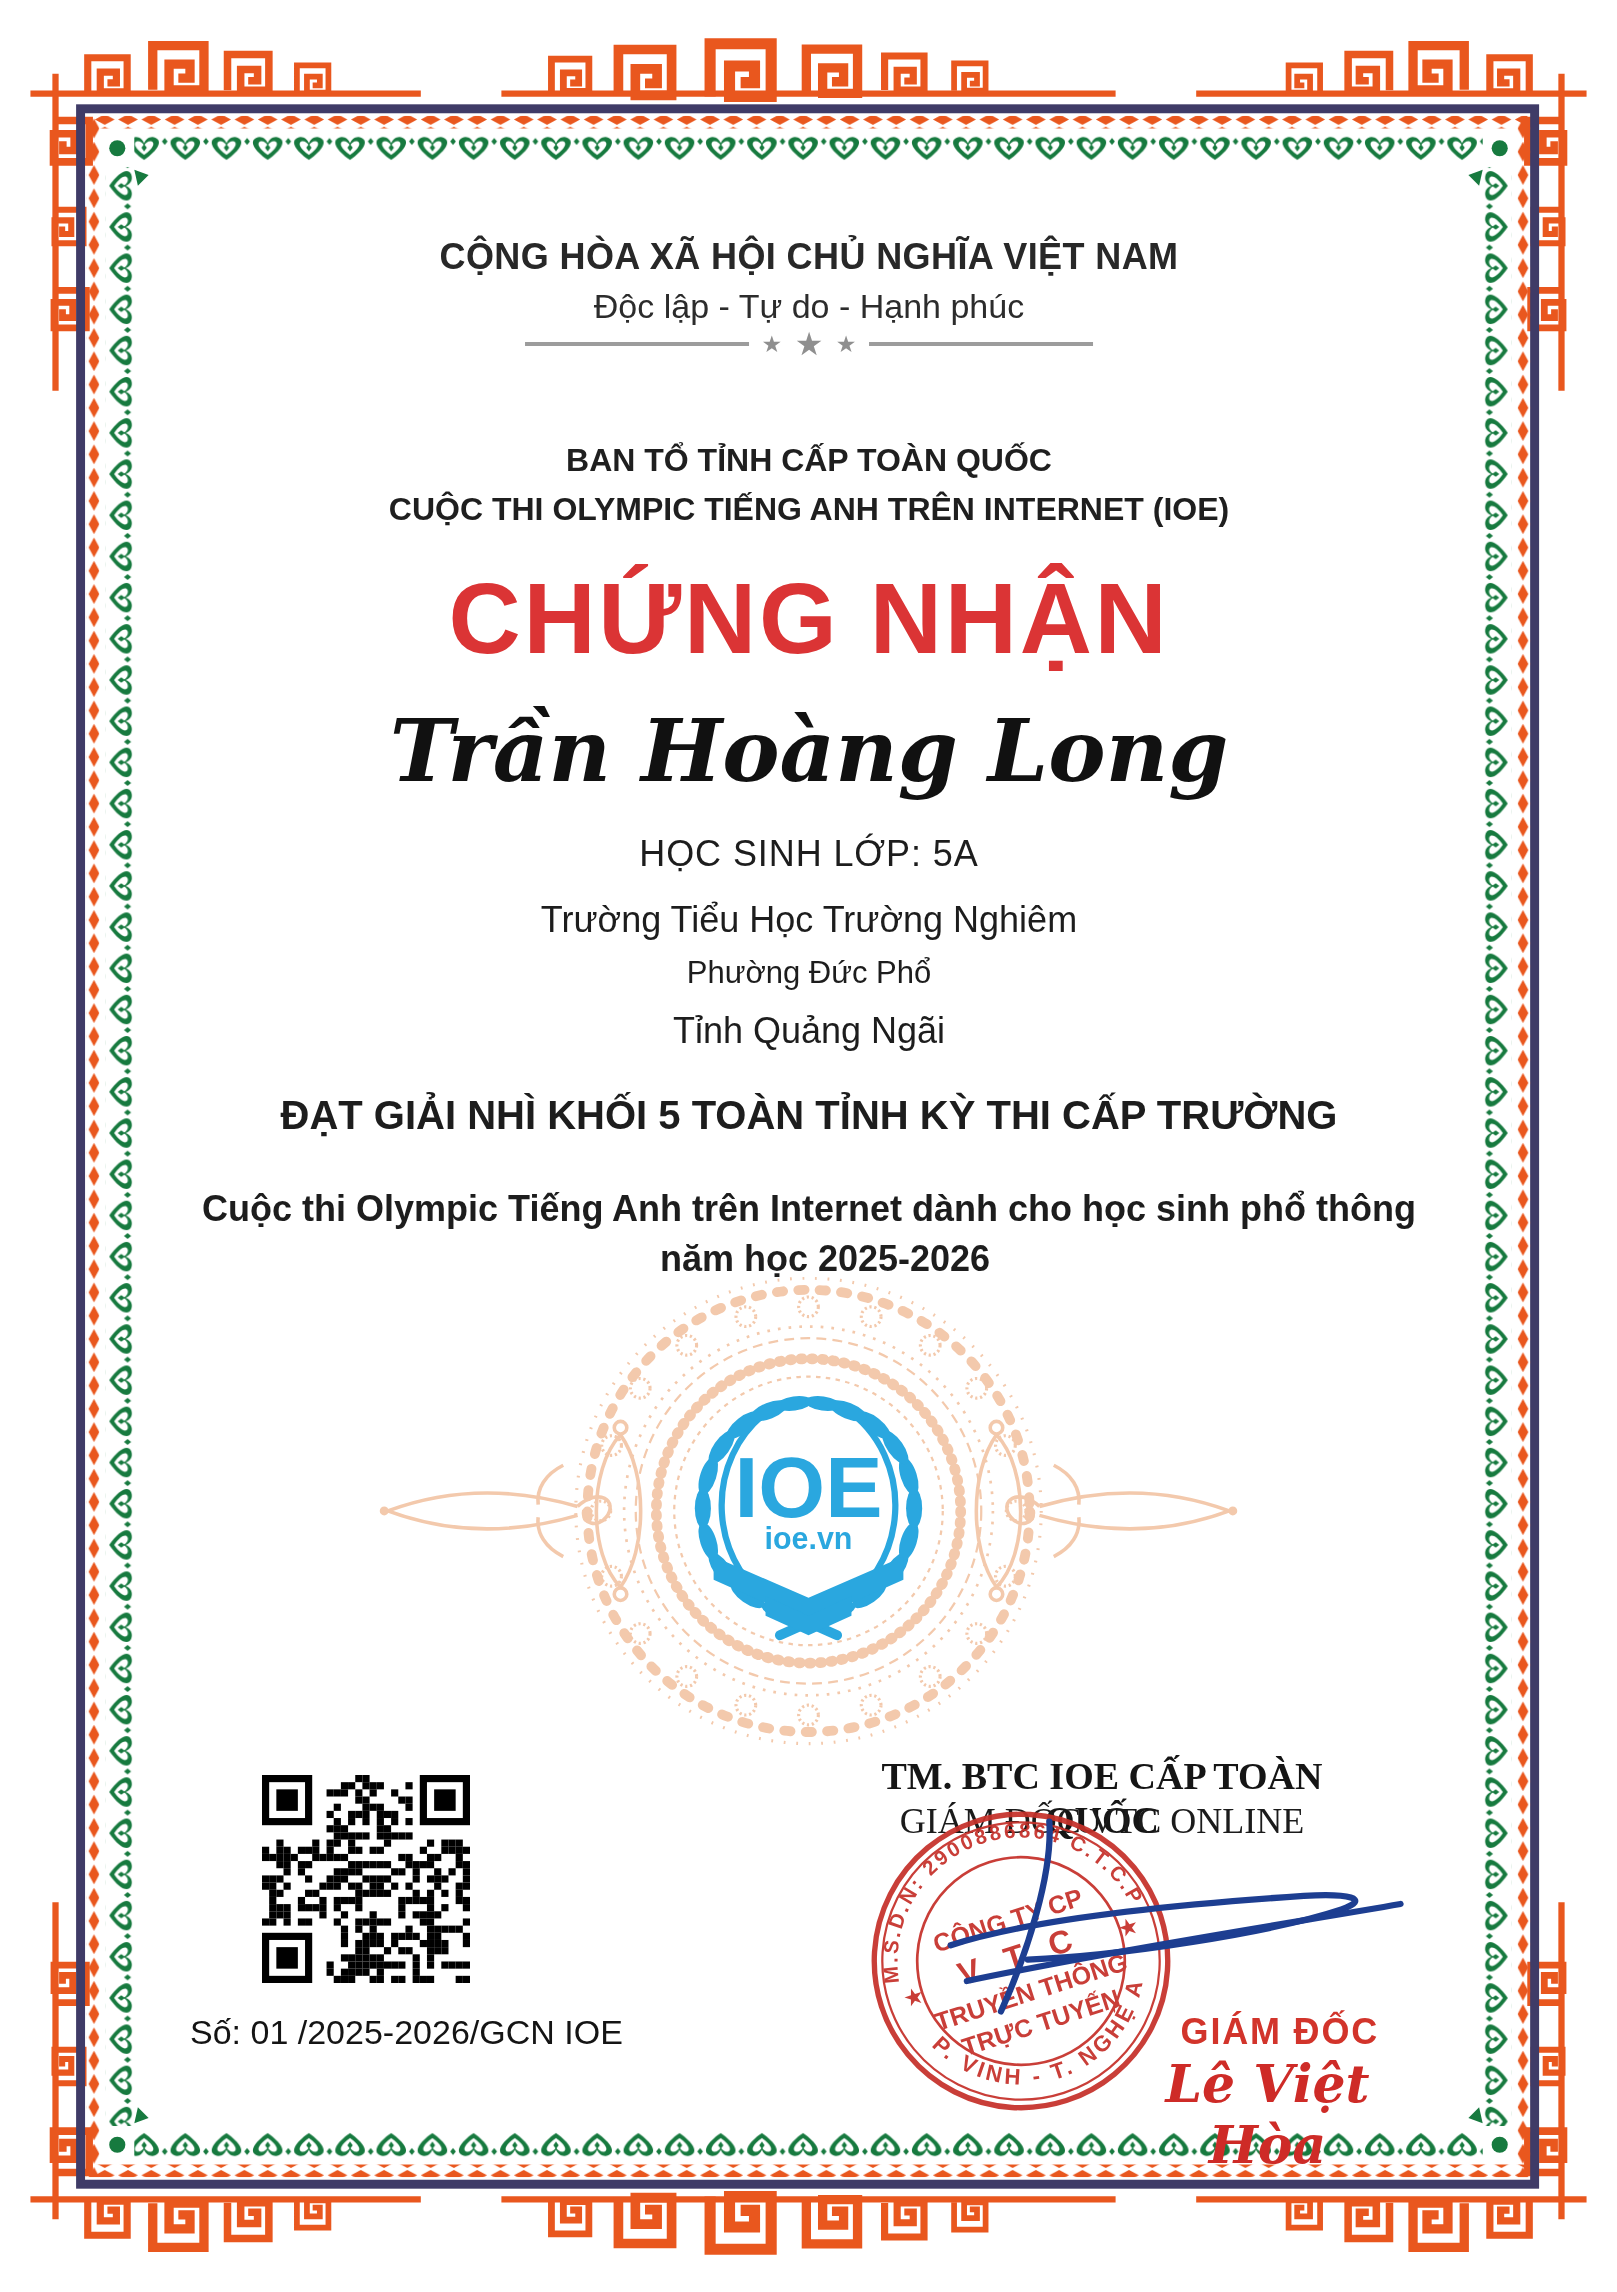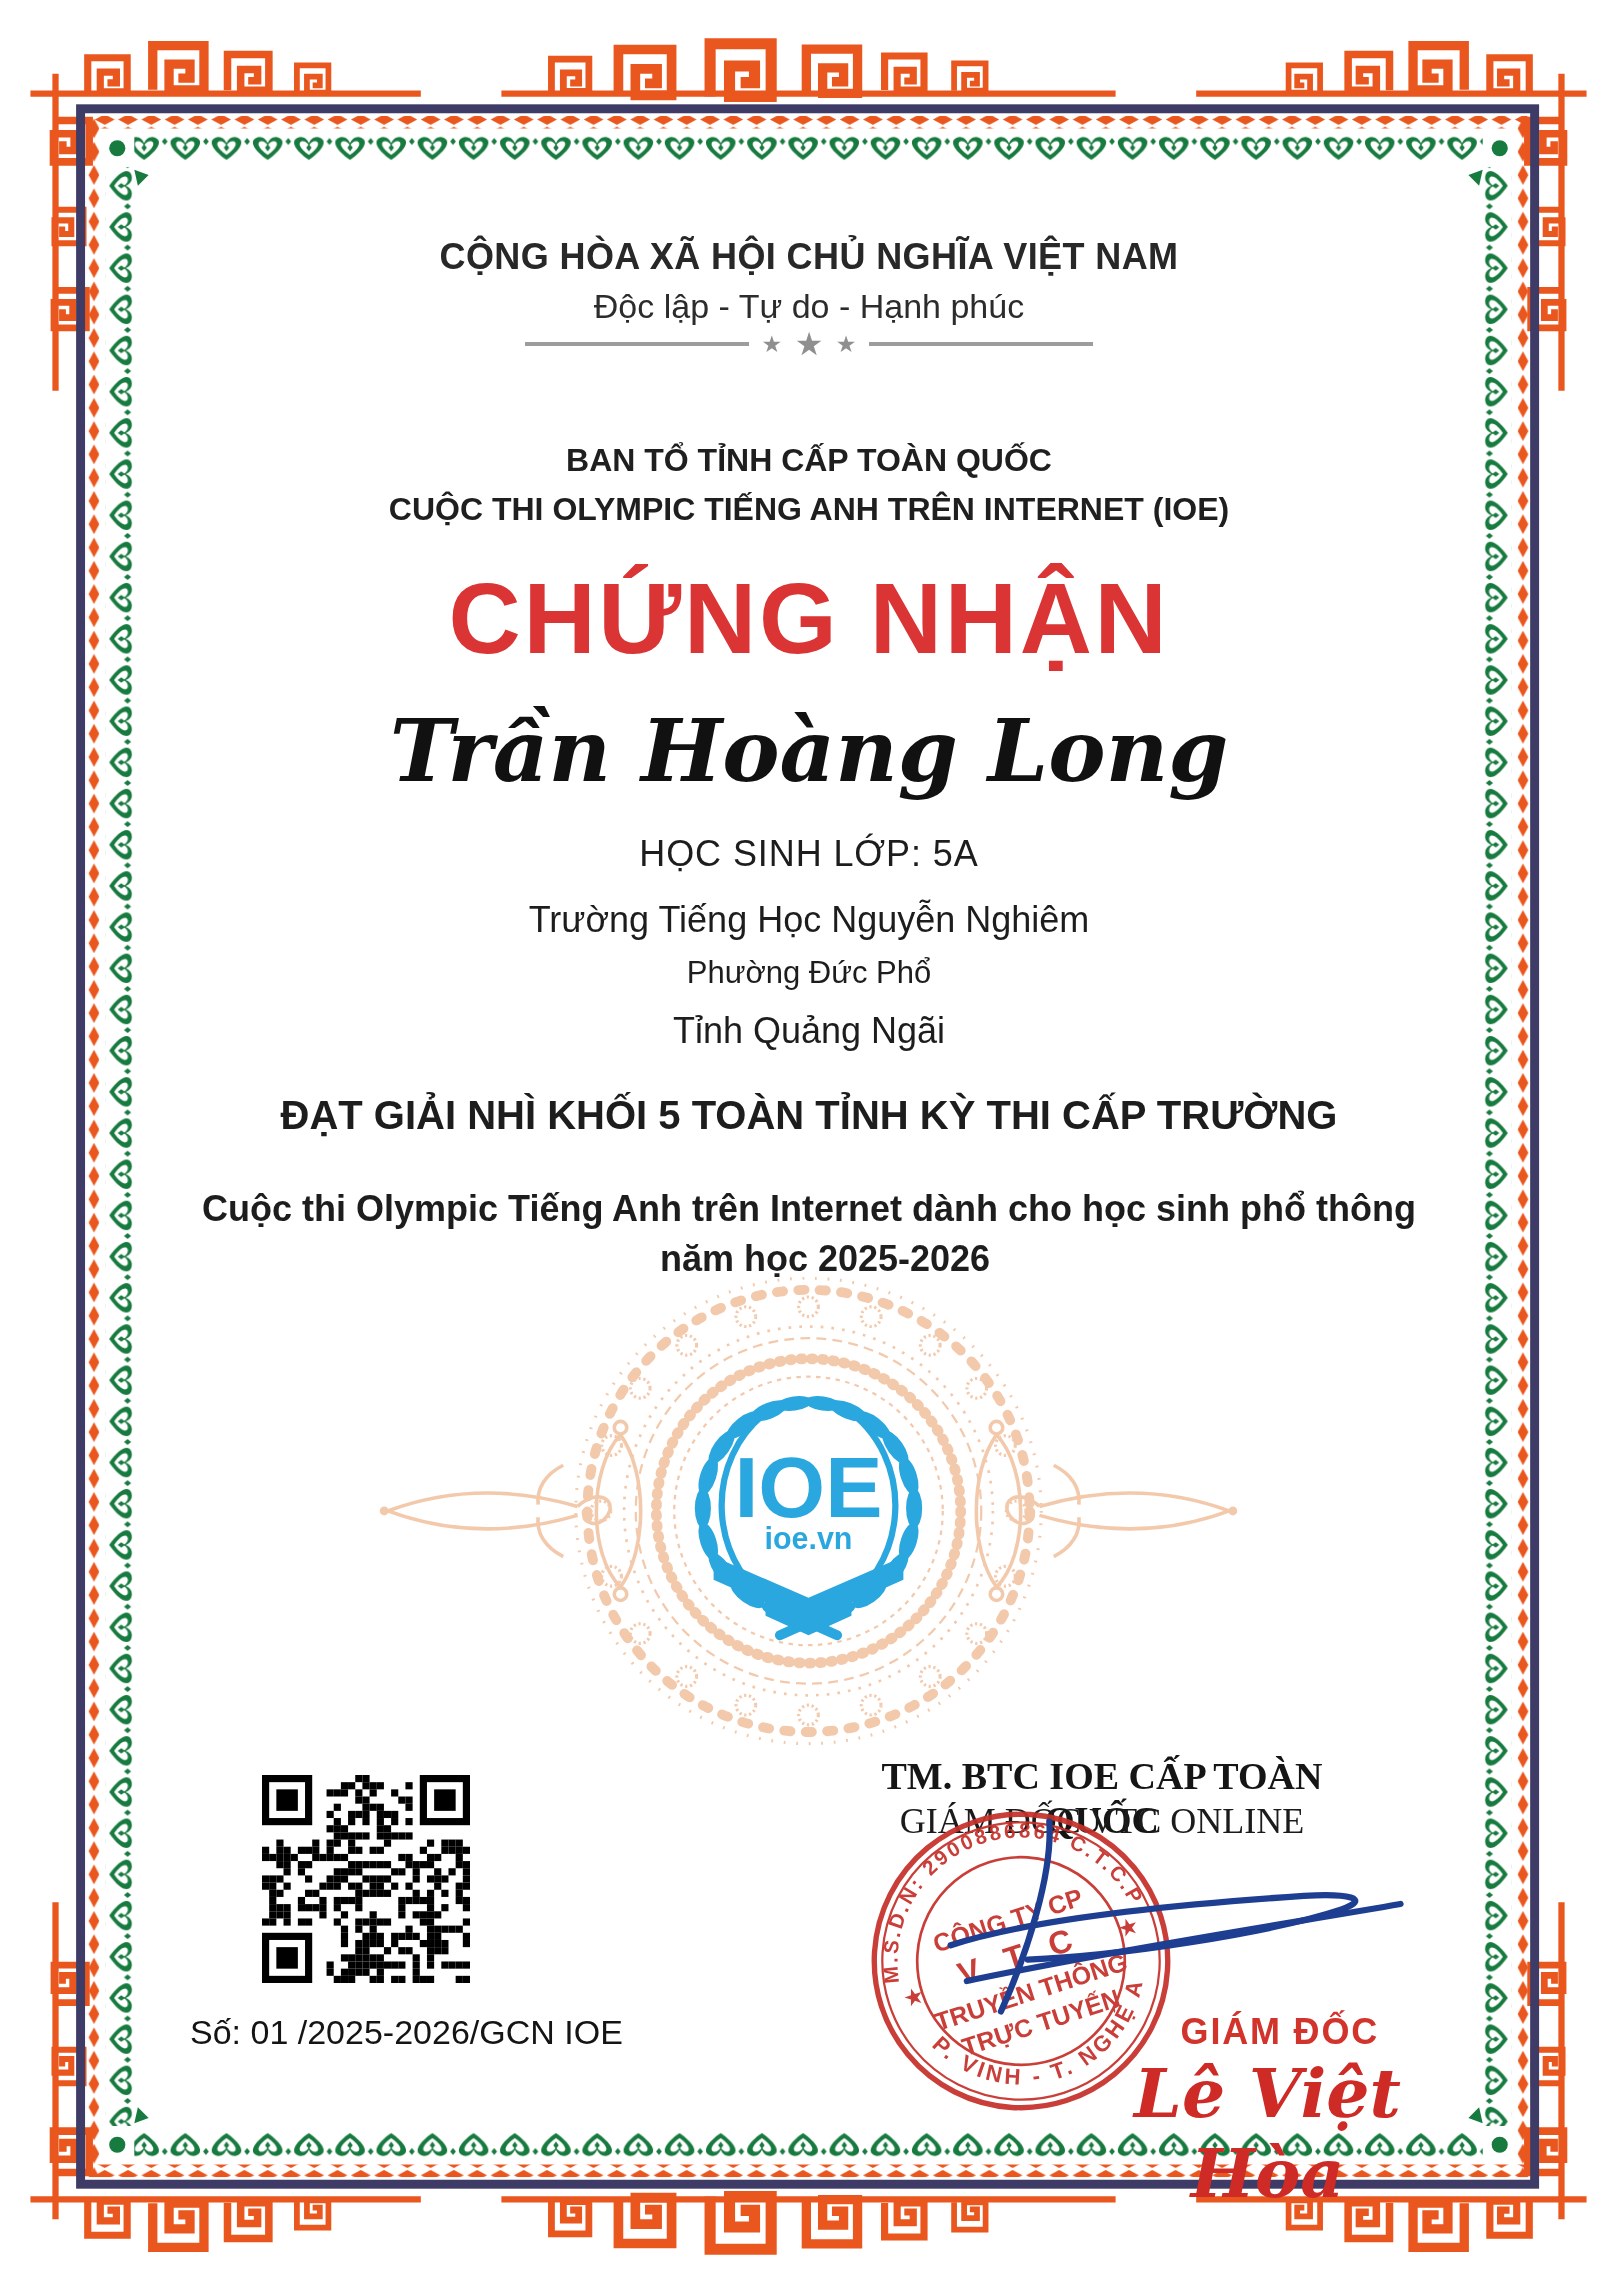--- a/index.html
+++ b/index.html
@@ -24,21 +24,21 @@
   .prov{top:1010px;font-size:36px;}
   .ach{top:1093px;font-size:40px;font-weight:bold;}
   .con1{top:1188px;font-size:36px;font-weight:bold;}
   .con2{top:1238px;font-size:36px;font-weight:bold;margin-left:16px;}
   .signblock{left:851px;width:502px;text-align:center;}
   .date{top:1702px;font-size:36px;color:#111;}
   .auth1{top:1754px;font-size:38px;font-weight:bold;font-family:"Liberation Serif","DejaVu Serif",serif;color:#151515;}
   .auth2{top:1800px;font-size:36px;font-family:"Liberation Serif","DejaVu Serif",serif;color:#1b1b1b;}
   .gdoc{left:1155px;top:2011px;width:224px;text-align:right;font-size:36px;font-weight:bold;
         color:#D2342B;letter-spacing:1.8px;}
-  .signer{left:1102px;top:2053px;width:331px;text-align:center;font-size:68px;font-weight:bold;
+  .signer{left:1102px;top:2053px;width:331px;text-align:center;font-size:52px;font-weight:bold;
         font-style:italic;font-family:"DejaVu Serif","Liberation Serif",serif;color:#CE2B27;}
   .serial{left:190px;top:2013px;font-size:34px;color:#141414;}
   .qr{left:262px;top:1775px;width:211px;height:211px;}
   svg text{font-family:"Liberation Sans","DejaVu Sans",sans-serif;}
 </style>
 </head>
 <body>
 
 <div class="page">
 
@@ -136,21 +136,21 @@
     <span class="st">★</span>
     <span class="st big">★</span>
     <span class="st">★</span>
     <div class="bar"></div>
   </div>
   <div class="abs cx org1">BAN TỔ TỈNH CẤP TOÀN QUỐC</div>
   <div class="abs cx org2">CUỘC THI OLYMPIC TIẾNG ANH TRÊN INTERNET (IOE)</div>
   <div class="abs cx title">CHỨNG NHẬN</div>
   <div class="abs cx name">Trần Hoàng Long</div>
   <div class="abs cx cls">HỌC SINH LỚP: 5A</div>
-  <div class="abs cx school">Trường Tiếng Học Nguyễn Nghiêm</div>
+  <div class="abs cx school">Trường Tiểu Học Trường Nghiêm</div>
   <div class="abs cx ward">Phường Đức Phổ</div>
   <div class="abs cx prov">Tỉnh Quảng Ngãi</div>
   <div class="abs cx ach">ĐẠT GIẢI NHÌ KHỐI 5 TOÀN TỈNH KỲ THI CẤP TRƯỜNG</div>
   <div class="abs cx con1">Cuộc thi Olympic Tiếng Anh trên Internet dành cho học sinh phổ thông</div>
   <div class="abs cx con2">năm học 2025-2026</div>
 
   <svg class="abs" style="left:352px;top:1277px" width="913" height="475" viewBox="0 0 1020 530">
     <defs>
       <g id="flourishL">
         <path d="M40,261 C110,235 180,235 252,256" fill="none" stroke="#F3C9AC" stroke-width="4"></path>

